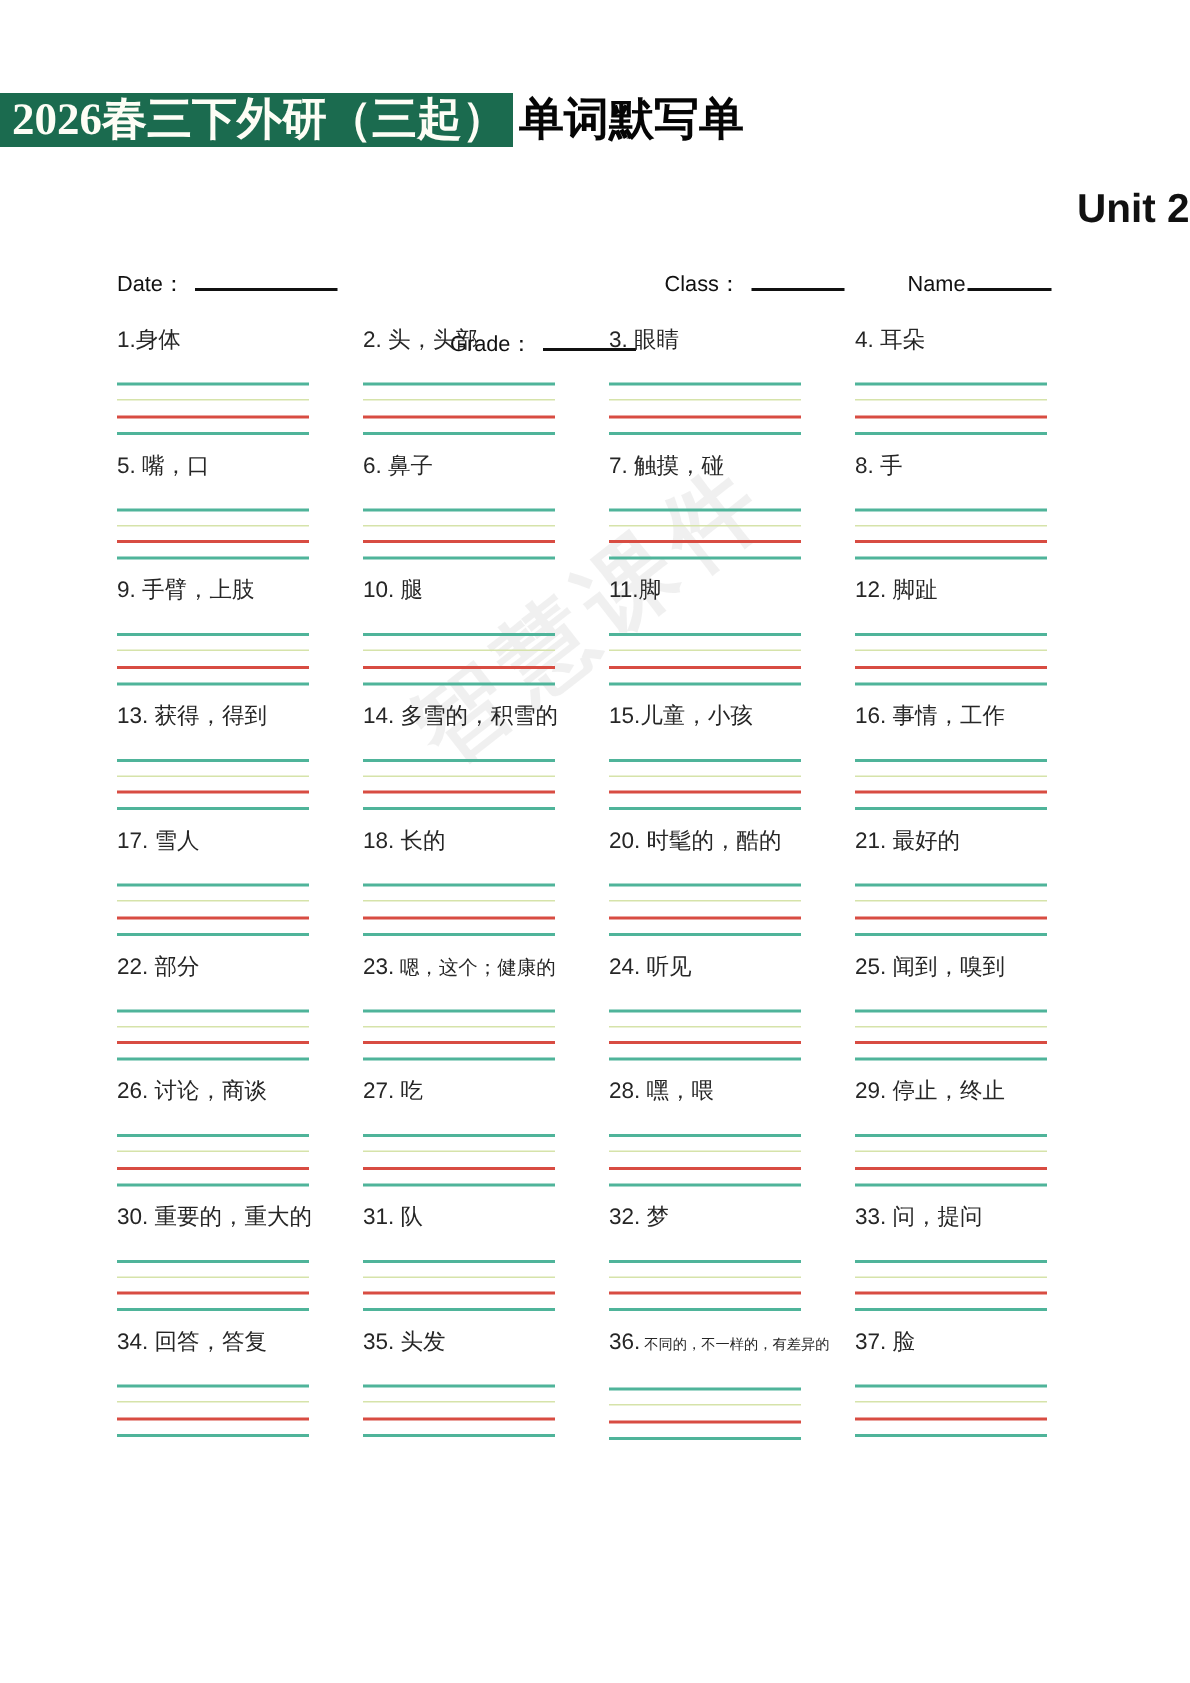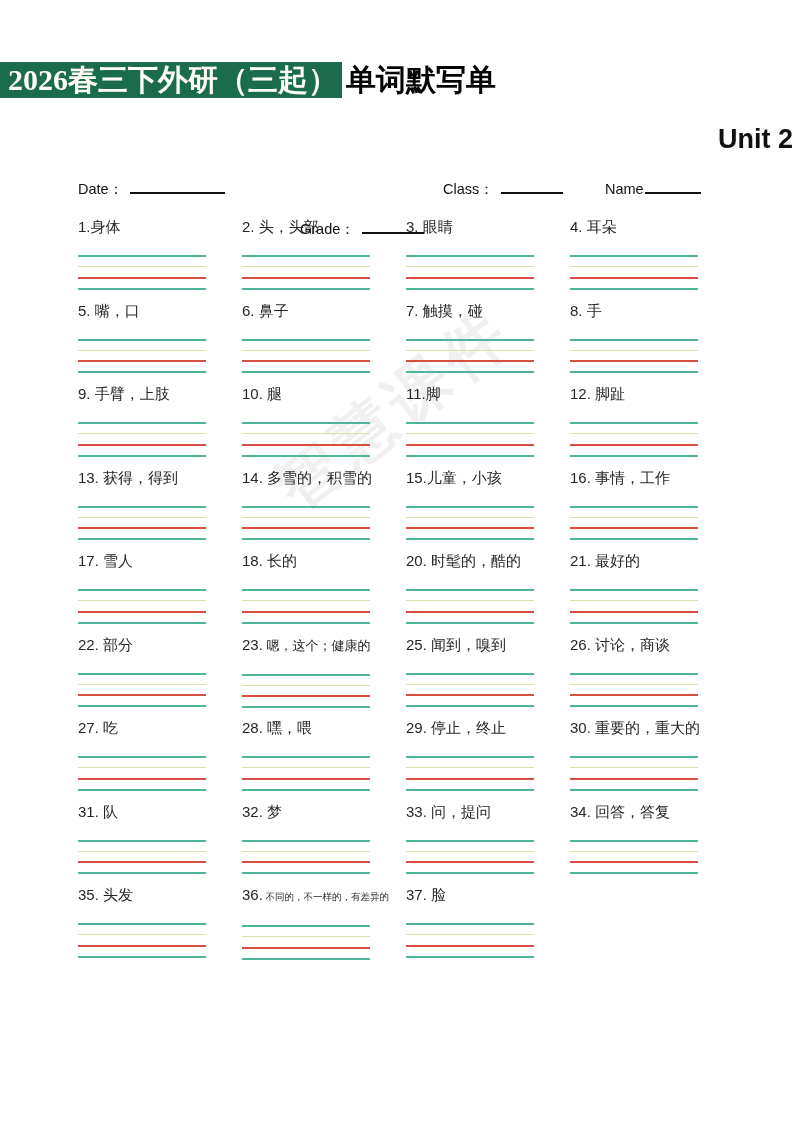--- a/index.html
+++ b/index.html
@@ -295,20 +295,29 @@
   <div class="cell">
     <div class="label"><span class="num">23.</span><span class="txt mid"> 嗯，这个；健康的</span></div>
     <div class="lines">
         <div class="wline teal"></div>
         <div class="wline pale"></div>
         <div class="wline red"></div>
         <div class="wline teal"></div>
       </div>
   </div>
 
+  <div class="cell">
+    <div class="label"><span class="num">24.</span><span class="txt"> 听见</span></div>
+    <div class="lines">
+        <div class="wline teal"></div>
+        <div class="wline pale"></div>
+        <div class="wline red"></div>
+        <div class="wline teal"></div>
+      </div>
+  </div>
 
   <div class="cell">
     <div class="label"><span class="num">25.</span><span class="txt"> 闻到，嗅到</span></div>
     <div class="lines">
         <div class="wline teal"></div>
         <div class="wline pale"></div>
         <div class="wline red"></div>
         <div class="wline teal"></div>
       </div>
   </div>

